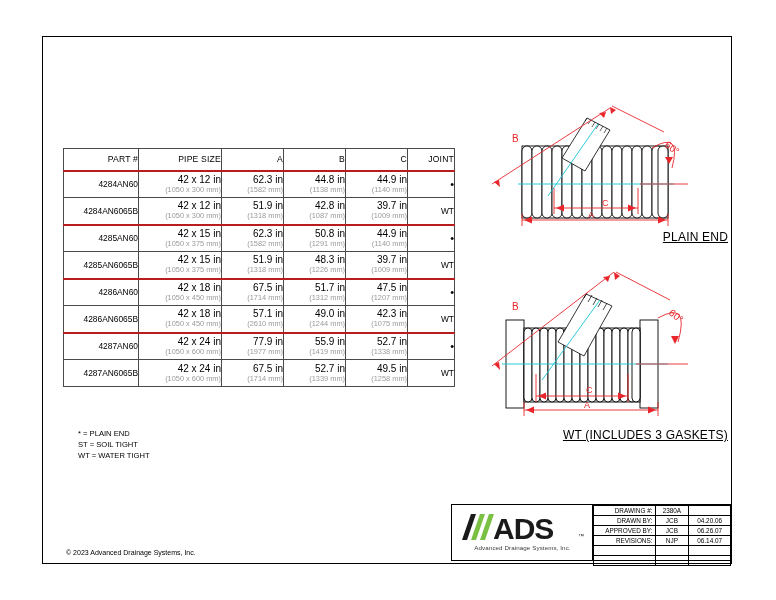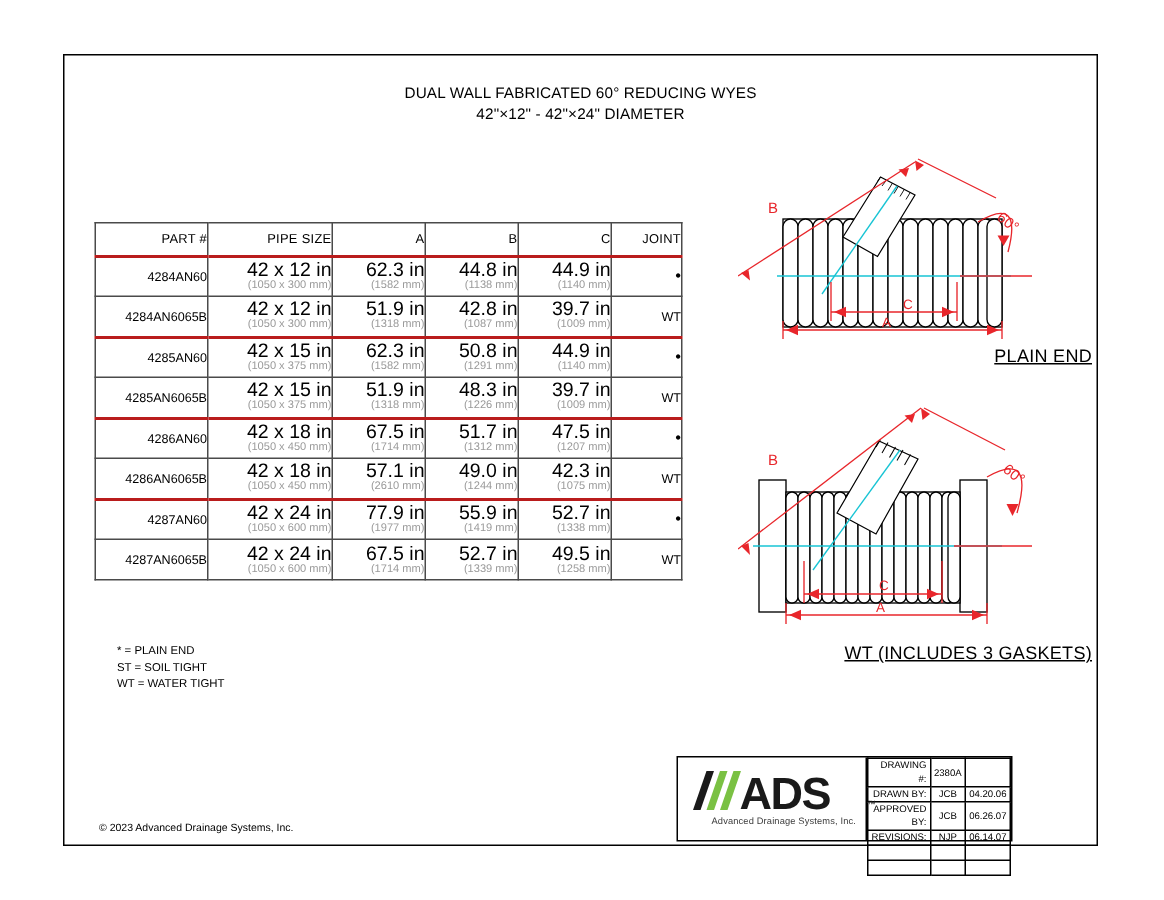--- a/index.html
+++ b/index.html
@@ -60,21 +60,21 @@
   .col-part   { width: 75px; }
   .col-pipe   { width: 83px; }
   .col-a      { width: 62px; }
   .col-b      { width: 62px; }
   .col-c      { width: 62px; }
   .col-joint  { width: 47px; }
   #spec-table tbody td { height: 27px; }
   #spec-table tbody tr.group-top td { border-top: 2px solid #b91c1c; }
   .cell-in {
     display: block;
-    font-size: 13px;
+    font-size: 10px;
     line-height: 10px;
     color: #000;
   }
   .cell-mm {
     display: block;
     font-size: 7.4px;
     line-height: 9px;
     color: #9a9a9a;
   }
   .cell-part { font-size: 8.4px; }
@@ -113,21 +113,21 @@
     color: #000;
     letter-spacing: .2px;
     text-decoration: underline;
   }
   #caption-plain { left: 0; top: 142px; }
   #caption-wt    { left: 0; top: 166px; }
   
   #titleblock {
     position: absolute;
     left: 451px; top: 504px;
-    width: 224px; height: 57px;
+    width: 281px; height: 57px;
     border: 1px solid #000;
     background: #fff;
     display: flex;
   }
   #logo-cell {
     width: 141px;
     border-right: 1px solid #000;
     position: relative;
   }
   #ads-logo {
@@ -162,24 +162,20 @@
   .meta-date  { text-align: center; width: 42px; }
   .meta-blank { border: 1px solid #000; }
 </style>
 </head>
 <body>
 
 <div id="sheet">
 
   <div id="page-border"></div>
 
-  <div id="title-block-top">
-    <div class="tline">DUAL WALL FABRICATED 60° REDUCING WYES</div>
-    <div class="tline">42"×12" - 42"×24" DIAMETER</div>
-  </div>
 
   <table id="spec-table">
     <thead>
       <tr>
         <th class="col-part">PART #</th>
         <th class="col-pipe">PIPE SIZE</th>
         <th class="col-a">A</th>
         <th class="col-b">B</th>
         <th class="col-c">C</th>
         <th class="col-joint">JOINT</th>

